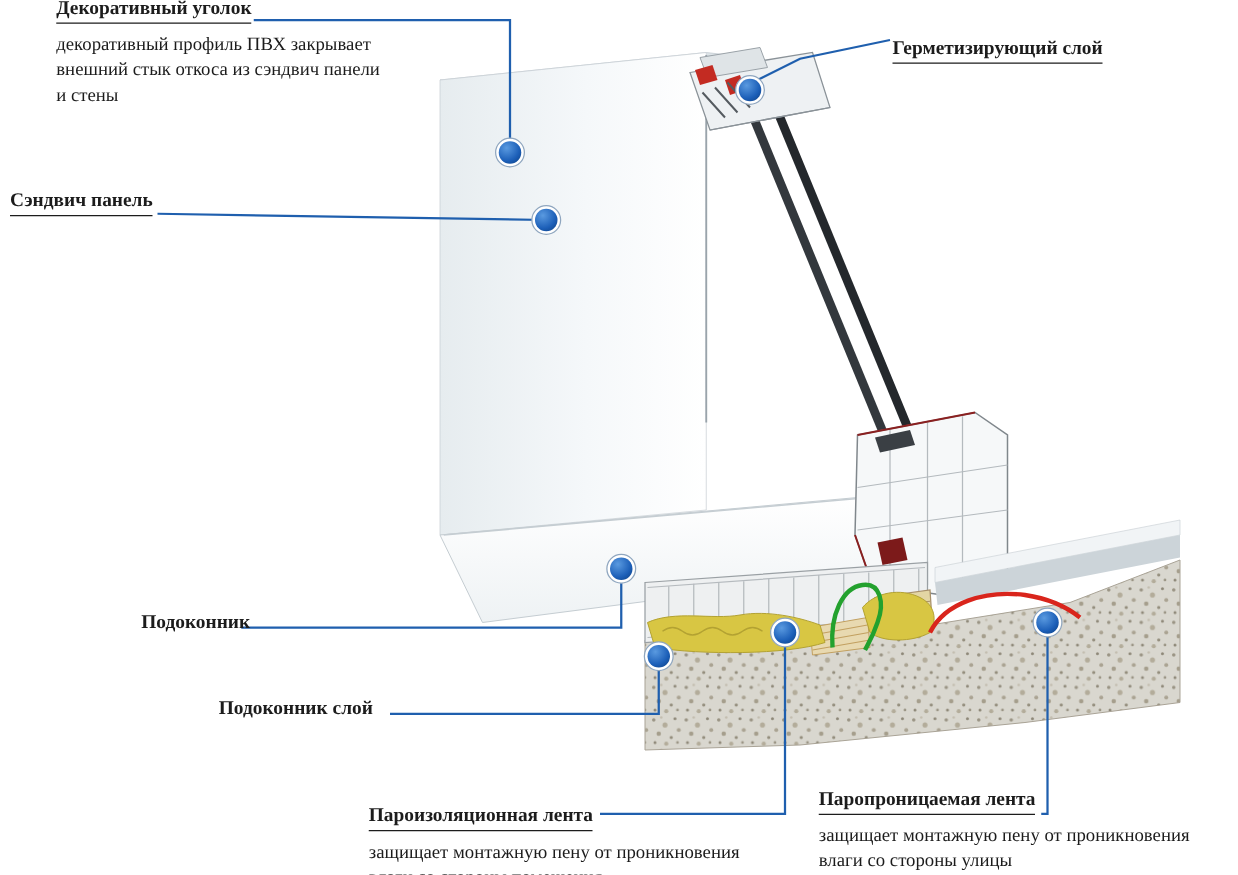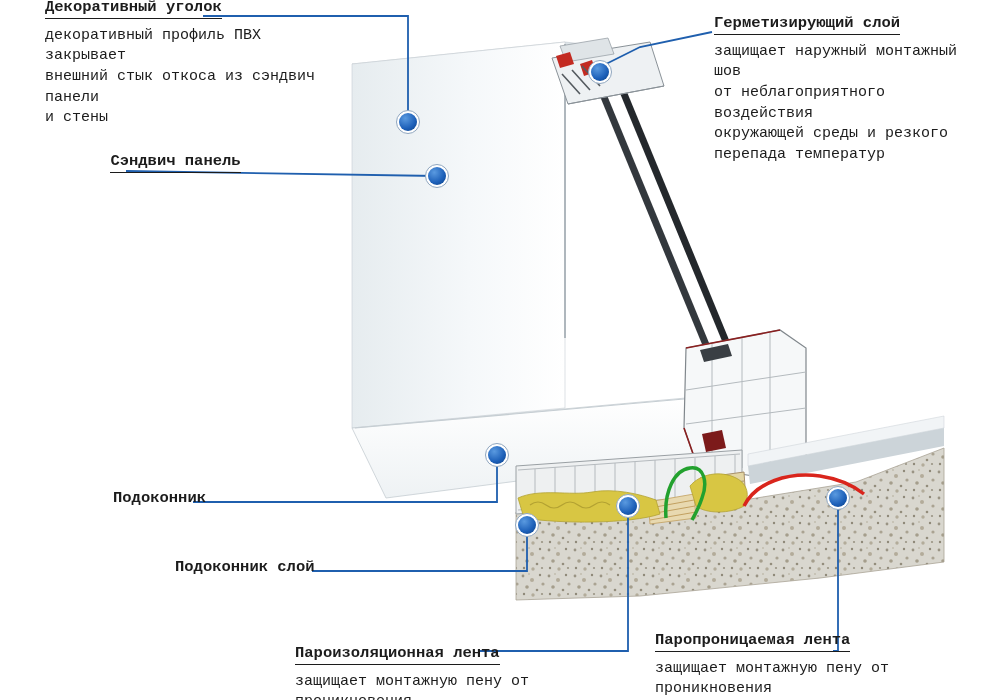--- a/index.html
+++ b/index.html
@@ -2,30 +2,30 @@
 <html style="--accent-blue: #1f5fae; --marker-blue: #1e63c4; --text: #1c1c1c; --foam-yellow: #d8c643; --tape-red: #d9251c; --tape-green: #23a12e; --concrete-gray: #d9d7cf;"><head>
 <meta charset="utf-8">
 <style>
   :root{
     --accent-blue:#1f5fae;
     --text:#1c1c1c;
   }
   html,body{margin:0;padding:0;background:#ffffff;}
   #stage{
     position:relative;width:990px;height:700px;background:#ffffff;overflow:hidden;
-    font-family:Liberation Mono, monospace;color:var(--text);
+    font-family:Liberation Serif, serif;color:var(--text);
   }
   #scene{position:absolute;left:0;top:0;}
   .label{position:absolute;z-index:5;}
   .title{font-weight:bold;font-size:15.5px;display:inline-block;line-height:1.2;}
   .u{border-bottom:1.6px solid #1c1c1c;padding-bottom:1px;}
   .desc{font-size:15px;line-height:1.38;margin-top:7px;white-space:pre-line;}
   #lbl-decorative{left:45px;top:-2px;width:305px;}
-  #lbl-sealing{left:714px;top:14px;width:268px;}
-  #lbl-sandwich{left:8px;top:152px;width:335px;text-align:center;}
+  #lbl-sealing{left:714px;top:30px;width:268px;}
+  #lbl-sandwich{left:8px;top:152px;width:335px;}
   #lbl-windowsill{left:113px;top:489px;}
   #lbl-plaster{left:175px;top:558px;}
   #lbl-vapor-barrier{left:295px;top:644px;width:345px;}
   #lbl-vapor-permeable{left:655px;top:631px;width:330px;}
   .connector{fill:none;stroke:var(--accent-blue);stroke-width:1.8px;}
 </style>
 </head>
 <body>
 
 <div id="stage">
@@ -169,24 +169,20 @@
 
   <div class="label" id="lbl-decorative">
     <span class="title u">Декоративный уголок</span>
     <div class="desc">декоративный профиль ПВХ закрывает
 внешний стык откоса из сэндвич панели
 и стены</div>
   </div>
 
   <div class="label" id="lbl-sealing">
     <span class="title u">Герметизирующий слой</span>
-    <div class="desc">защищает наружный монтажный шов
-от неблагоприятного воздействия
-окружающей среды и резкого
-перепада температур</div>
   </div>
 
   <div class="label" id="lbl-sandwich">
     <span class="title u">Сэндвич панель</span>
   </div>
 
   <div class="label" id="lbl-windowsill">
     <span class="title">Подоконник</span>
   </div>
 

